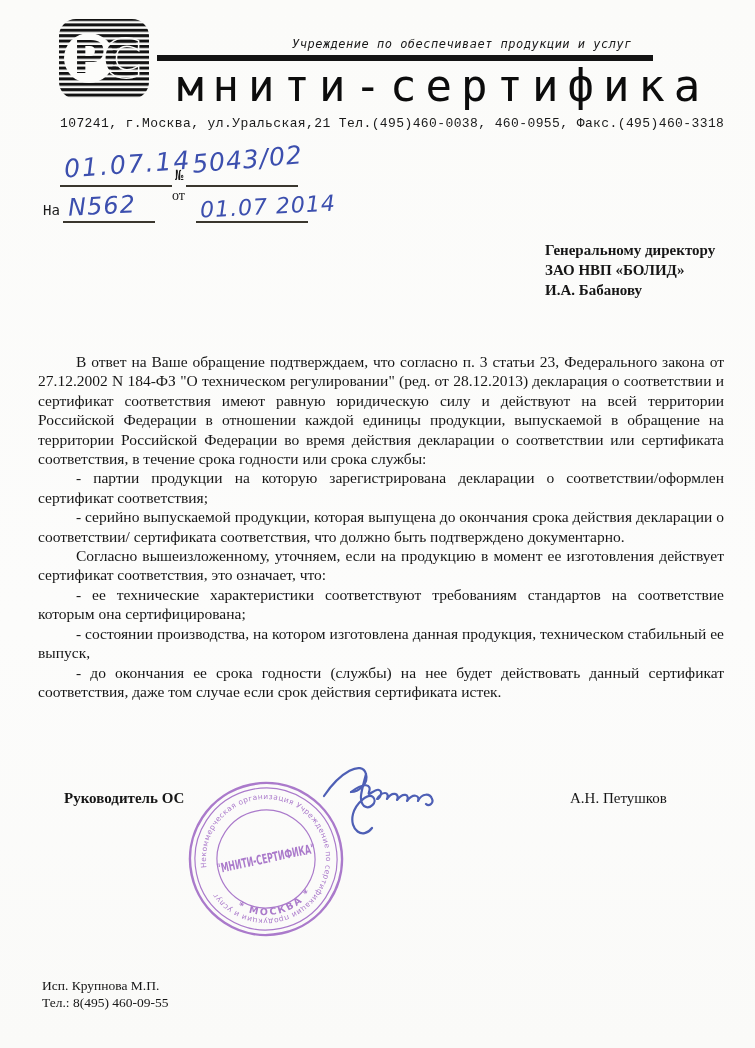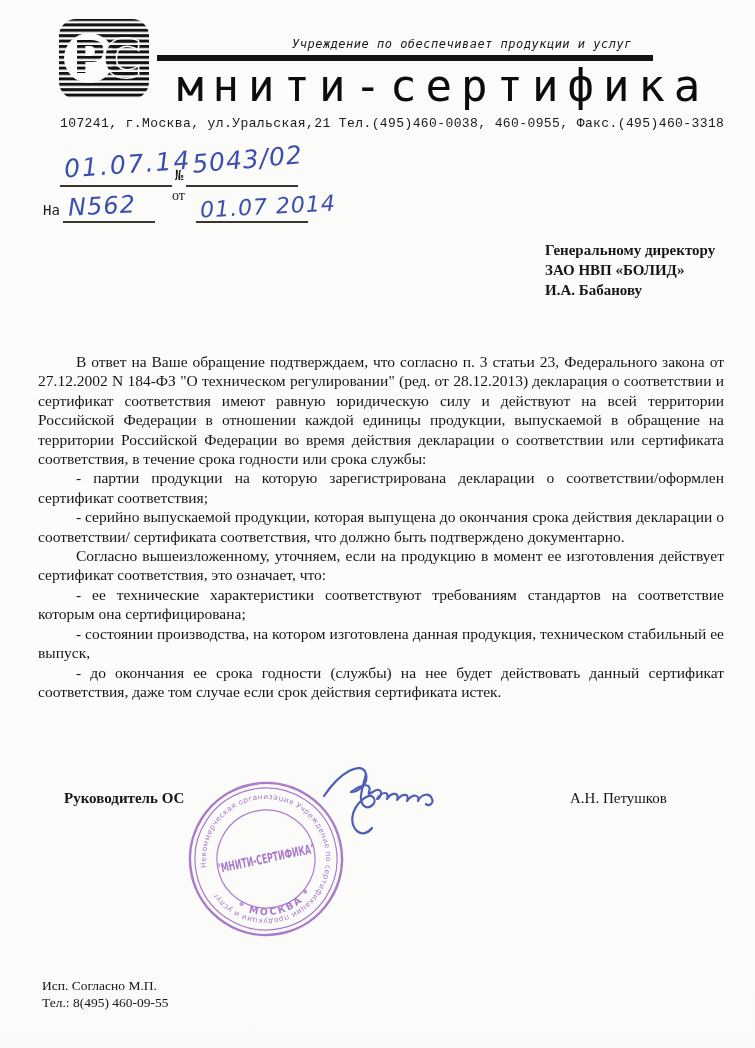--- a/index.html
+++ b/index.html
@@ -127,17 +127,17 @@
 
   <svg class="abs signature" viewBox="0 0 140 95" xmlns="http://www.w3.org/2000/svg">
     <g fill="none" stroke-width="2.2" stroke-linecap="round" stroke-linejoin="round" opacity="0.9" stroke="#3c4fae">
       <path d="M 6,40 C 22,16 44,4 48,18 C 51,28 40,36 33,36"></path>
       <path d="M 48,18 C 44,34 40,44 46,50 C 52,54 60,46 55,41 C 50,37 38,47 35,58 C 31,74 45,84 54,72"></path>
       <path d="M 33,36 C 46,26 54,28 51,36 C 49,42 57,32 61,34 C 66,36 61,43 59,43 C 64,35 72,35 69,43 C 74,35 82,37 79,44 C 85,36 92,38 89,45 C 95,37 102,39 100,45 C 104,37 112,37 114,43 C 116,47 111,51 108,48"></path>
     </g>
   </svg>
 
   <div class="abs footer">
-    <div>Исп. Согласно М.П.</div>
+    <div>Исп. Крупнова М.П.</div>
     <div>Тел.: 8(495) 460-09-55</div>
   </div>
 
 </div>
 
 </body></html>

